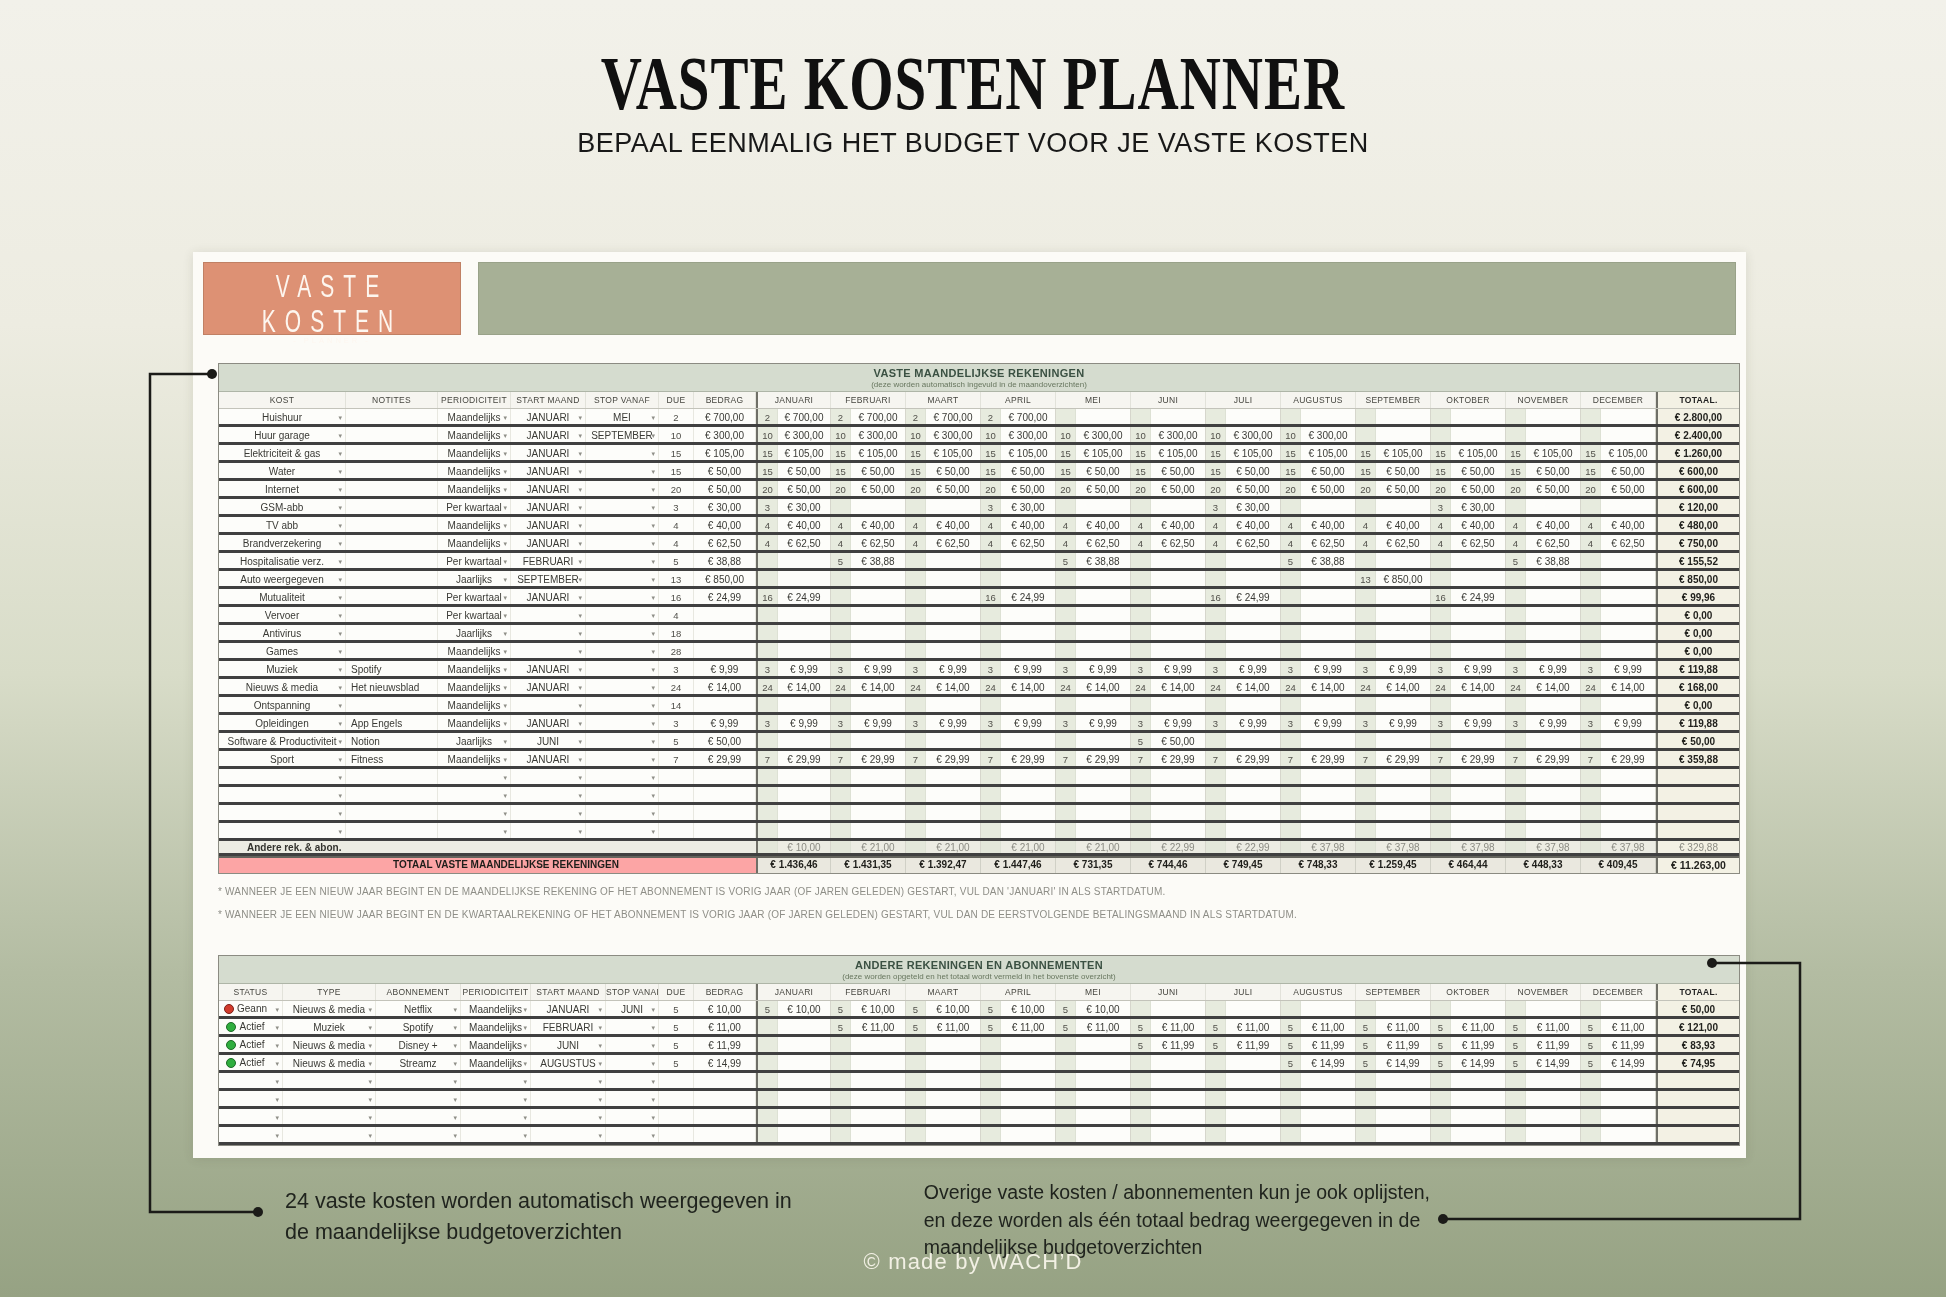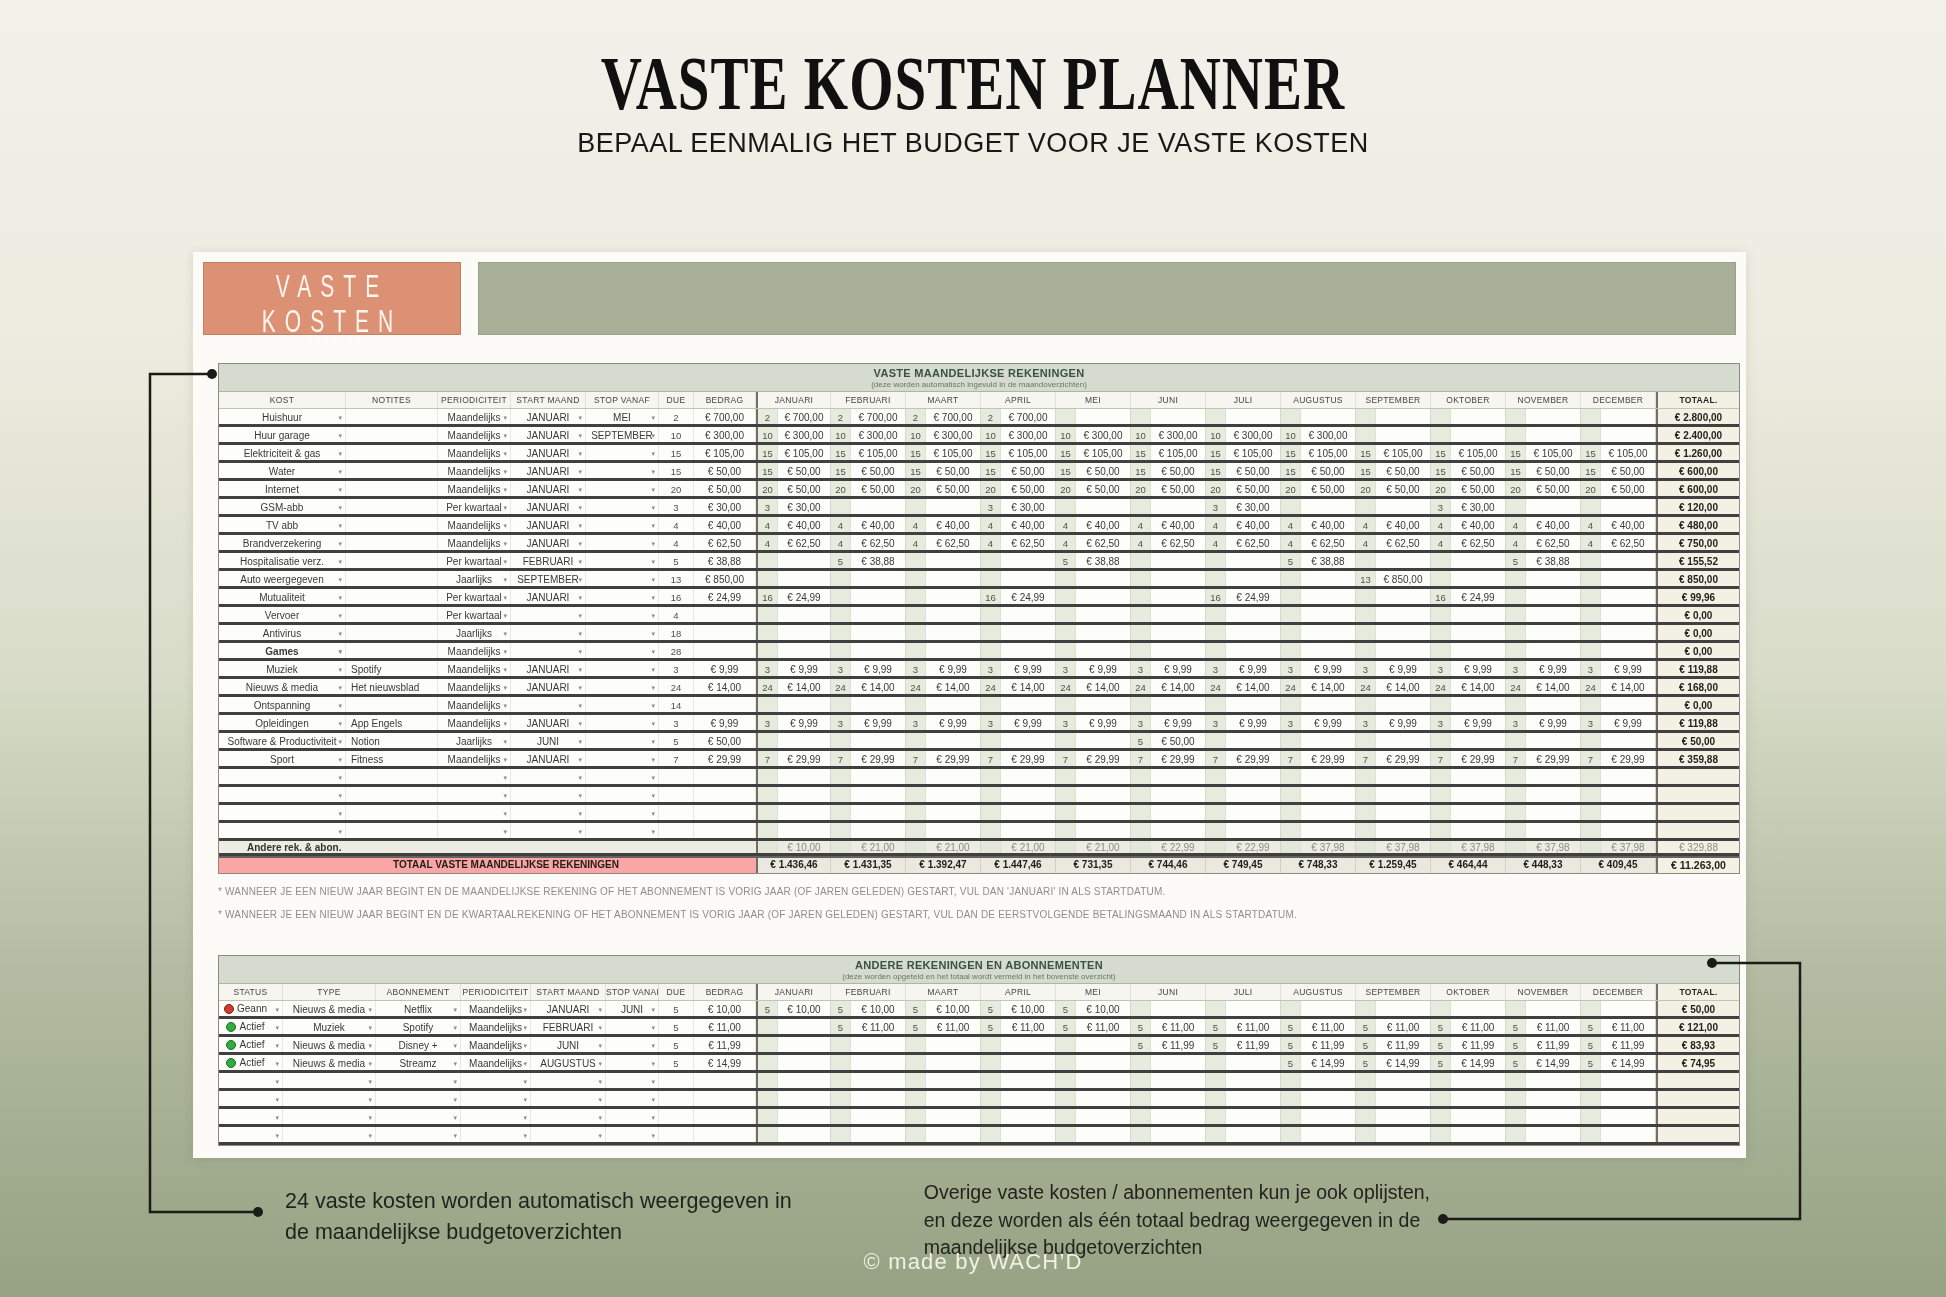--- a/index.html
+++ b/index.html
@@ -883,21 +883,21 @@
           <div class="md"></div>
           <div class="ma"></div>
         </div>
         <div class="mc">
           <div class="md"></div>
           <div class="ma"></div>
         </div>
         <div class="tc">€ 0,00</div>
       </div>
       <div class="row">
-        <div class="c" style="width: 127px; font-weight: bold;"><span class="ctx">Games</span><span class="arr">▾</span></div>
+        <div class="c" style="width: 127px;"><span class="ctx">Games</span><span class="arr">▾</span></div>
         <div class="c left" style="width: 92px;"></div>
         <div class="c" style="width: 73px;"><span class="ctx">Maandelijks</span><span class="arr">▾</span></div>
         <div class="c" style="width: 75px;">
           <span class="arr">▾</span>
         </div>
         <div class="c" style="width: 73px;">
           <span class="arr">▾</span>
         </div>
         <div class="c due" style="width: 35px;"><span class="ctx">28</span></div>
         <div class="c" style="width: 62px;"></div>

